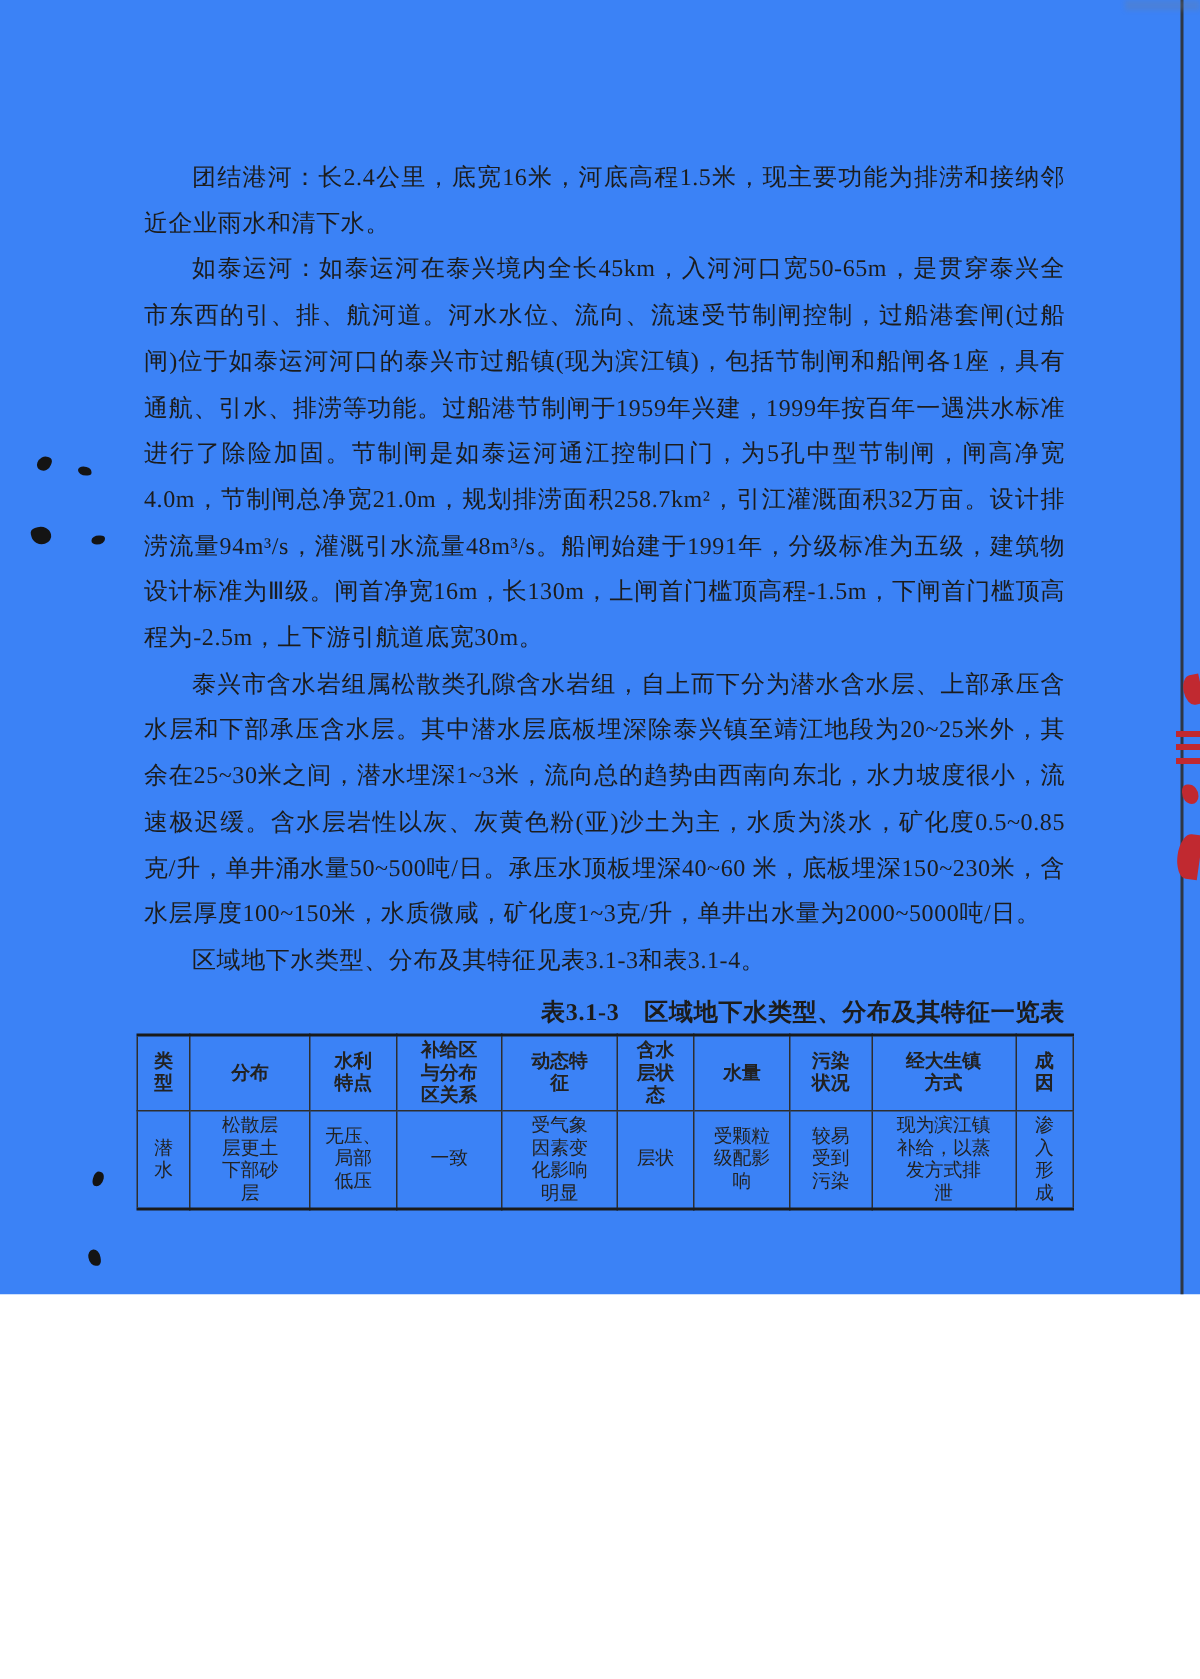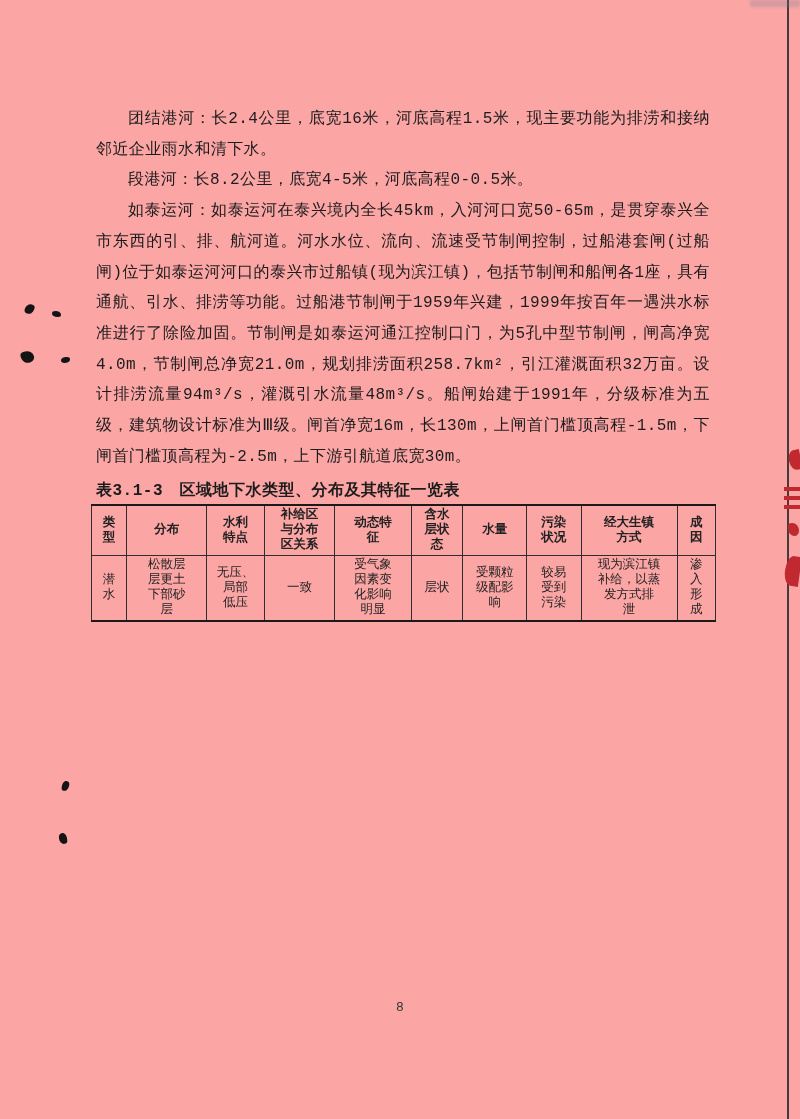--- a/index.html
+++ b/index.html
@@ -1,39 +1,39 @@
 <!DOCTYPE html>
 <html><head>
 <meta charset="utf-8">
 <style>
   html,body { margin:0; padding:0; background:#ffffff; }
   .page {
     position:relative;
-    width:800px; height:1119px;
+    width:800px; height:863px;
     margin:0 auto;
-    background:#fca5a5;
+    background:#3b82f6;
     overflow:hidden;
-    font-family:Liberation Mono, monospace;
+    font-family:Liberation Serif, serif;
     color:#1c1c1c;
   }
   .content {
     position:absolute;
     left:96px; top:104px; width:614px;
   }
   .para {
     margin:0;
     font-size:16px;
     line-height:30.7px;
     text-align:justify;
     text-indent:2em;
     letter-spacing:0.4px;
   }
   .table-title {
     margin:8px 0 3px 0;
-    text-align:left;
+    text-align:right;
     font-weight:bold;
     font-size:16px;
     letter-spacing:0.5px;
   }
   table.gw {
     width:625px;
     border-collapse:collapse;
     table-layout:fixed;
     font-size:12.5px;
     color:#222;
@@ -85,22 +85,23 @@
   .stamp.s4 { left:785px; top:556px; width:15px; height:30px; background:#c12930; border-radius:80% 0 0 80%; transform:rotate(8deg); }
 </style>
 </head>
 <body>
 
 <div class="page">
 
   <div class="content">
     <div id="paragraphs">
         <p class="para">团结港河：长2.4公里，底宽16米，河底高程1.5米，现主要功能为排涝和接纳邻近企业雨水和清下水。</p>
-        <p class="para">段港河：长8.2公里，底宽4-5米，河底高程0-0.5米。</p>
         <p class="para">如泰运河：如泰运河在泰兴境内全长45km，入河河口宽50-65m，是贯穿泰兴全市东西的引、排、航河道。河水水位、流向、流速受节制闸控制，过船港套闸(过船闸)位于如泰运河河口的泰兴市过船镇(现为滨江镇)，包括节制闸和船闸各1座，具有通航、引水、排涝等功能。过船港节制闸于1959年兴建，1999年按百年一遇洪水标准进行了除险加固。节制闸是如泰运河通江控制口门，为5孔中型节制闸，闸高净宽4.0m，节制闸总净宽21.0m，规划排涝面积258.7km²，引江灌溉面积32万亩。设计排涝流量94m³/s，灌溉引水流量48m³/s。船闸始建于1991年，分级标准为五级，建筑物设计标准为Ⅲ级。闸首净宽16m，长130m，上闸首门槛顶高程-1.5m，下闸首门槛顶高程为-2.5m，上下游引航道底宽30m。</p>
+        <p class="para">泰兴市含水岩组属松散类孔隙含水岩组，自上而下分为潜水含水层、上部承压含水层和下部承压含水层。其中潜水层底板埋深除泰兴镇至靖江地段为20~25米外，其余在25~30米之间，潜水埋深1~3米，流向总的趋势由西南向东北，水力坡度很小，流速极迟缓。含水层岩性以灰、灰黄色粉(亚)沙土为主，水质为淡水，矿化度0.5~0.85克/升，单井涌水量50~500吨/日。承压水顶板埋深40~60 米，底板埋深150~230米，含水层厚度100~150米，水质微咸，矿化度1~3克/升，单井出水量为2000~5000吨/日。</p>
+        <p class="para">区域地下水类型、分布及其特征见表3.1-3和表3.1-4。</p>
       </div>
 
     <div class="table-title">表3.1-3　区域地下水类型、分布及其特征一览表</div>
 
     <table class="gw">
       <colgroup>
         <col style="width:5.5%">
           <col style="width:12.5%">
           <col style="width:9%">
         <col style="width:11%">

